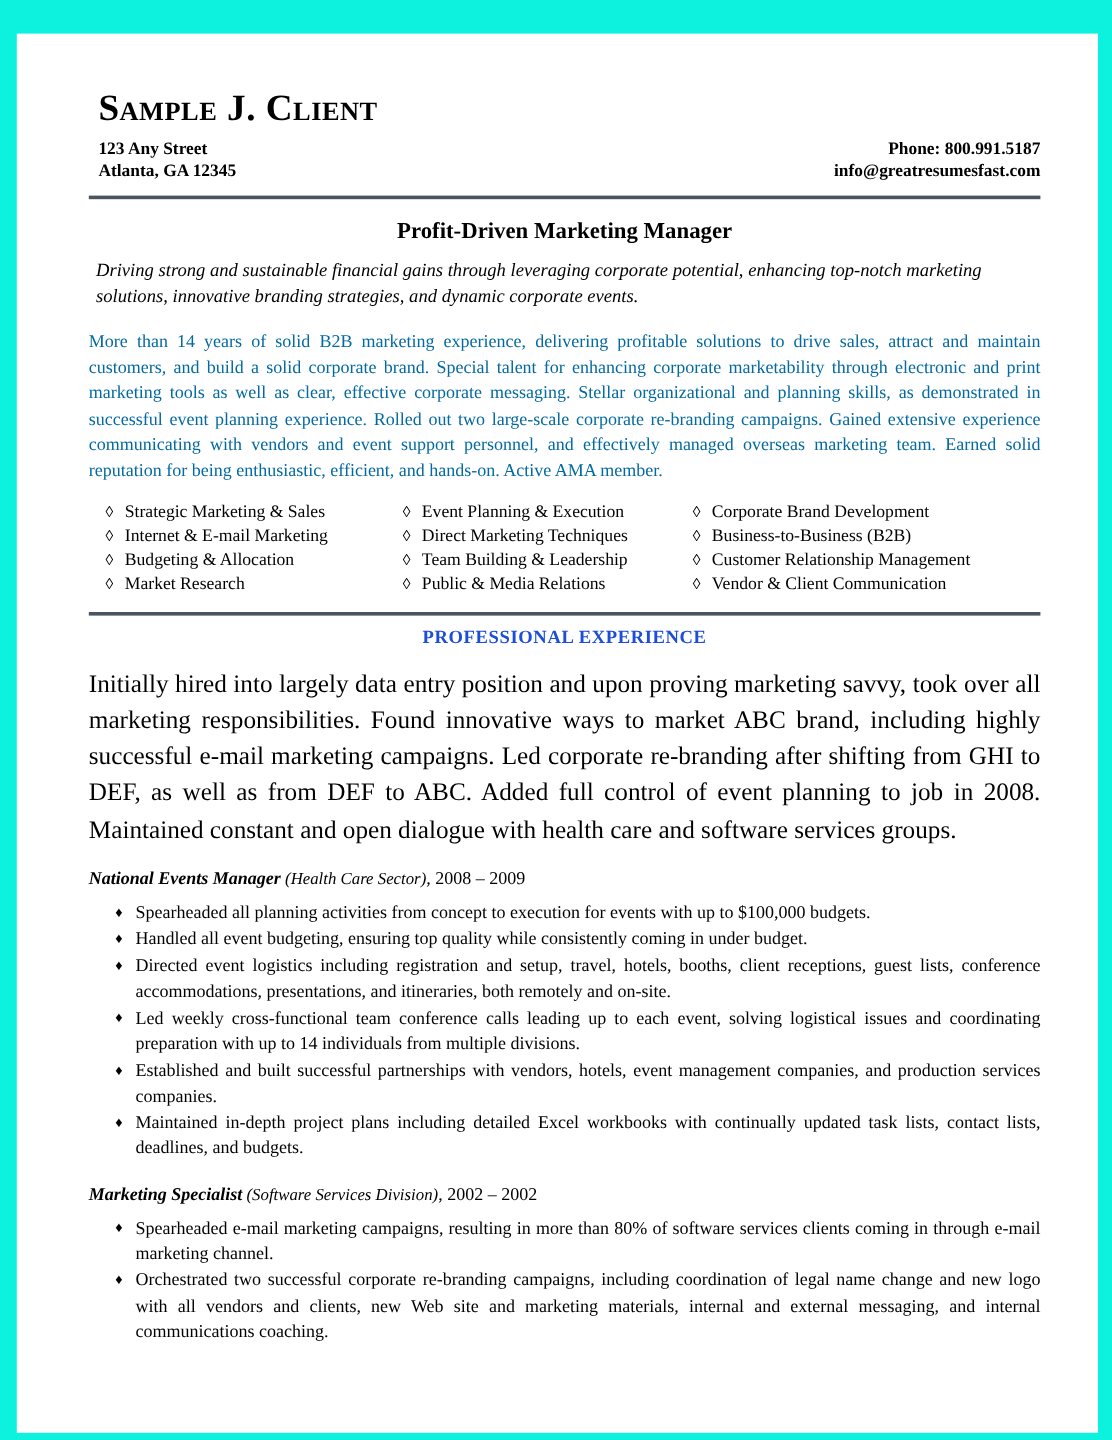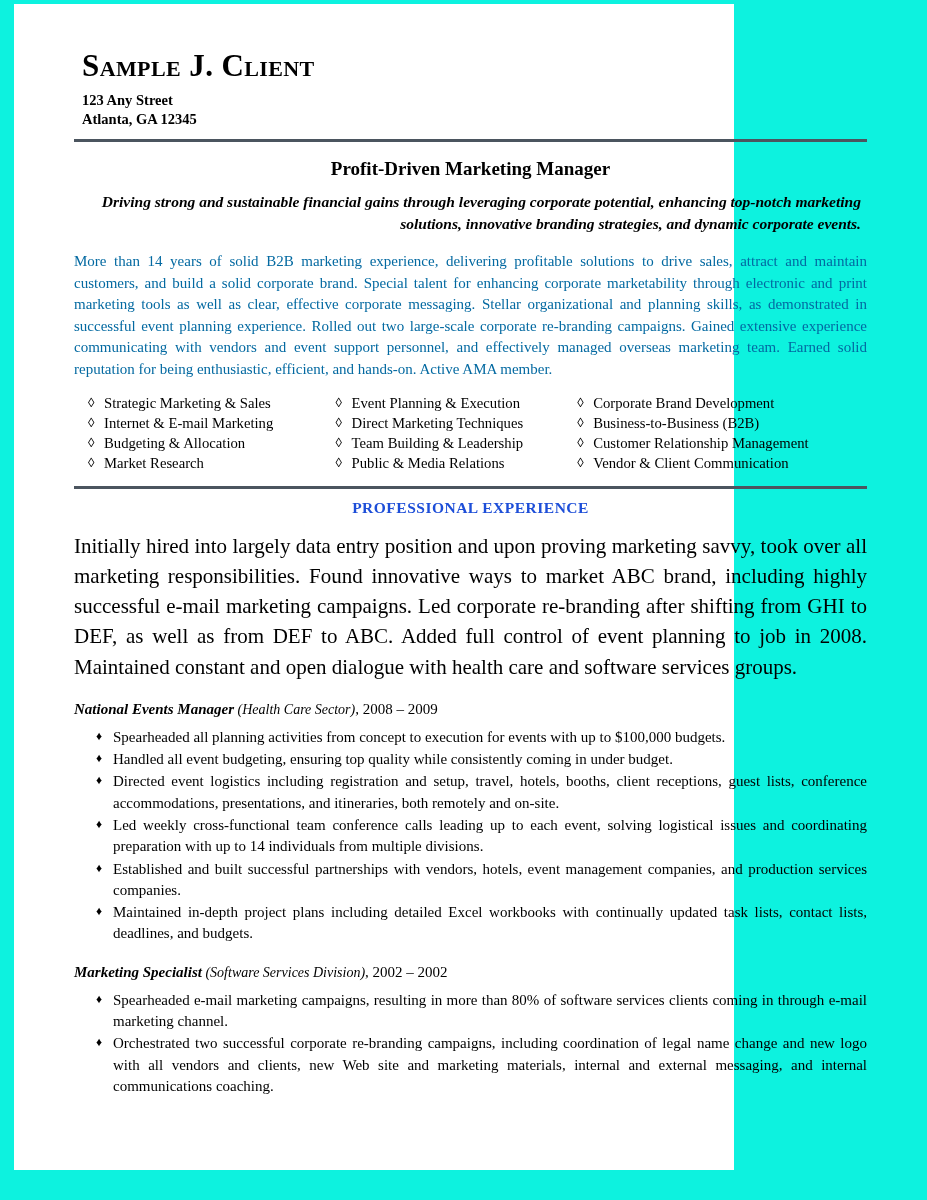--- a/index.html
+++ b/index.html
@@ -7,22 +7,22 @@
   body {
     width: 927px;
     height: 1200px;
     background: #0df2df;
     font-family: "Liberation Serif", "DejaVu Serif", serif;
     overflow: hidden;
   }
   .page {
     position: absolute;
     left: 14px;
-    top: 4px;
-    width: 720px;
+    top: 28px;
+    width: 901px;
     height: 1166px;
     background: #ffffff;
   }
   .inner {
     position: absolute;
     left: 60px;
     top: 46px;
     width: 793px;
   }
 
@@ -61,23 +61,23 @@
 
   
   .job-title {
     text-align: center;
     font-size: 19px;
     font-weight: bold;
     color: #000;
     margin-top: 16px;
   }
   .brand {
-    text-align: right;
+    text-align: left;
     font-size: 15.5px;
-    font-weight: bold;
+    font-weight: normal;
     font-style: italic;
     line-height: 1.42;
     color: #000;
     margin: 11px 6px 0 6px;
   }
 
   
   .summary {
     margin-top: 16px;
     font-size: 15px;
@@ -173,20 +173,24 @@
 <div class="page">
   <div class="inner">
 
     <div class="name">Sample J. Client</div>
 
     <div class="contact-row">
       <div class="addr">
         <div>123 Any Street</div>
         <div>Atlanta, GA 12345</div>
       </div>
+      <div class="contact">
+        <div>Phone: 800.991.5187</div>
+        <div>info@greatresumesfast.com</div>
+      </div>
     </div>
 
     <div class="rule"></div>
 
     <div class="job-title">Profit-Driven Marketing Manager</div>
 
     <div class="brand">Driving strong and sustainable financial gains through leveraging corporate potential, enhancing top-notch marketing solutions, innovative branding strategies, and dynamic corporate events.</div>
 
     <div class="summary">More than 14 years of solid B2B marketing experience, delivering profitable solutions to drive sales, attract and maintain customers, and build a solid corporate brand. Special talent for enhancing corporate marketability through electronic and print marketing tools as well as clear, effective corporate messaging. Stellar organizational and planning skills, as demonstrated in successful event planning experience. Rolled out two large-scale corporate re-branding campaigns. Gained extensive experience communicating with vendors and event support personnel, and effectively managed overseas marketing team. Earned solid reputation for being enthusiastic, efficient, and hands-on. Active AMA member.</div>
 

